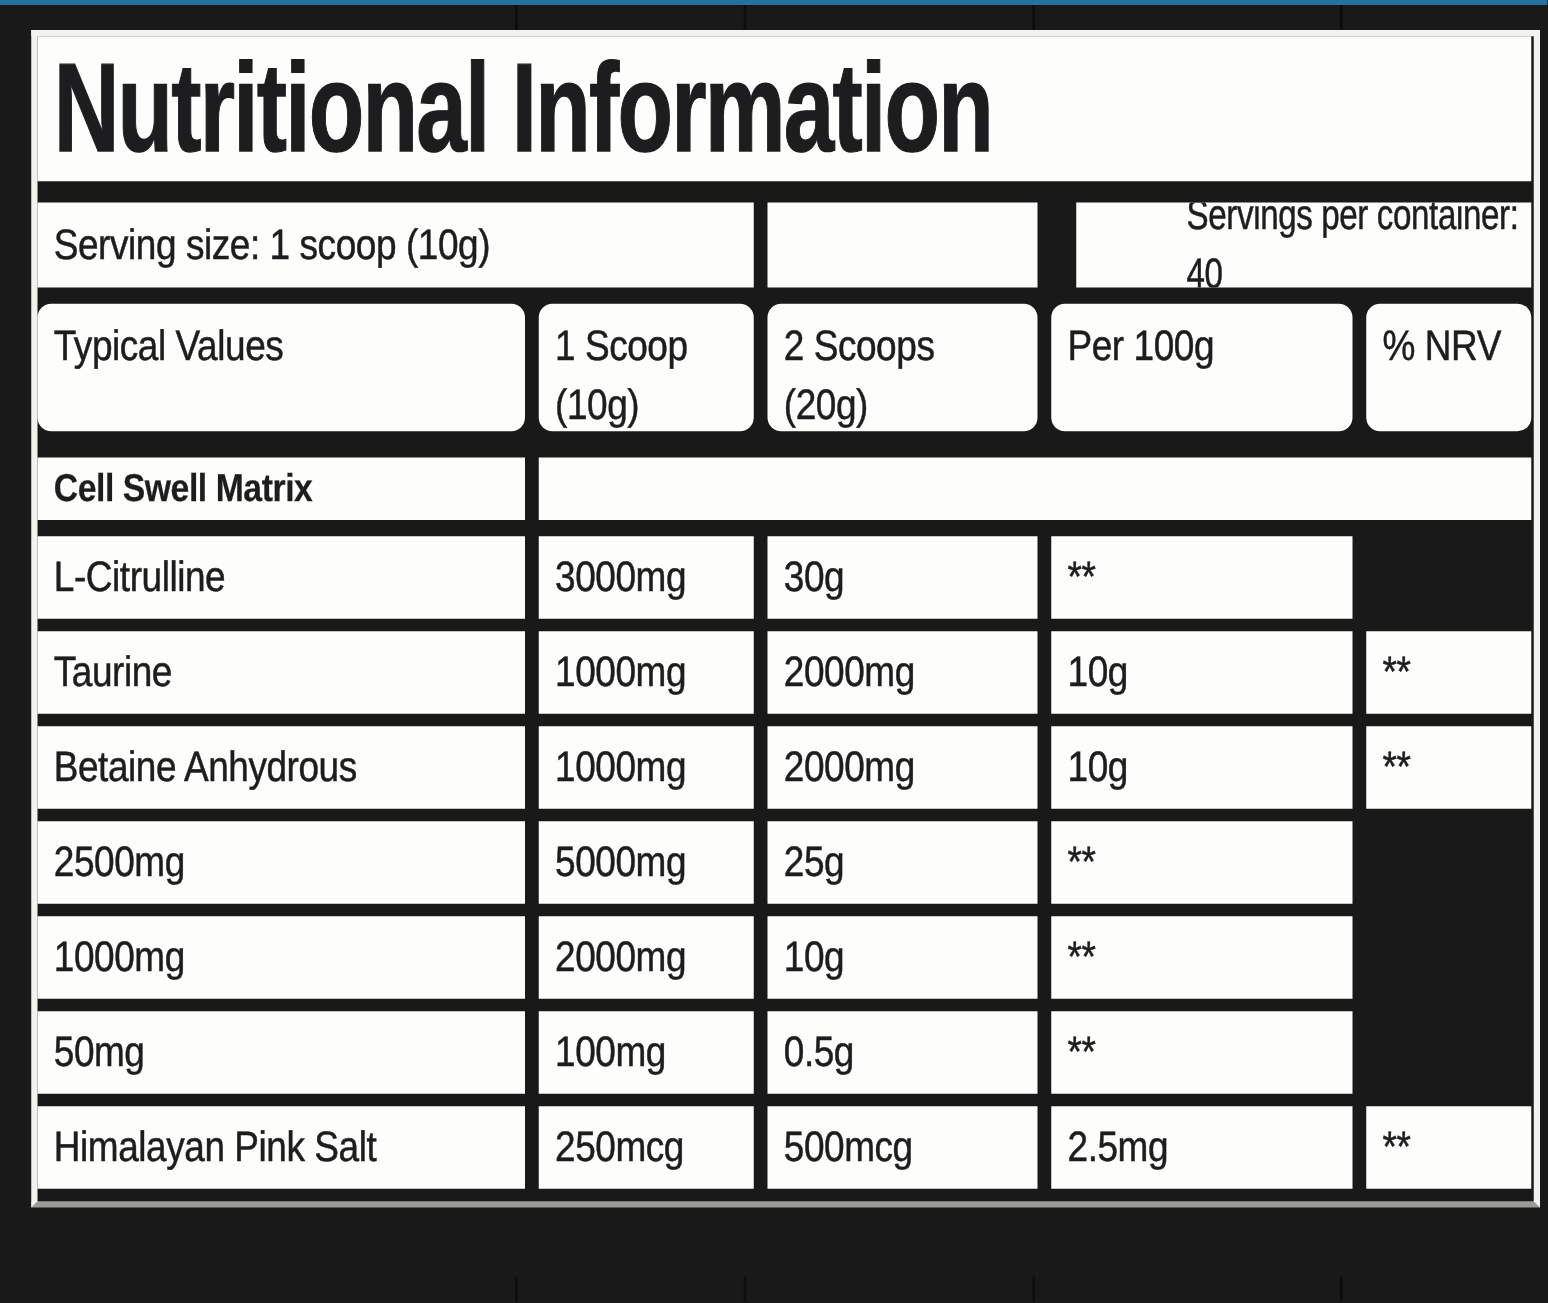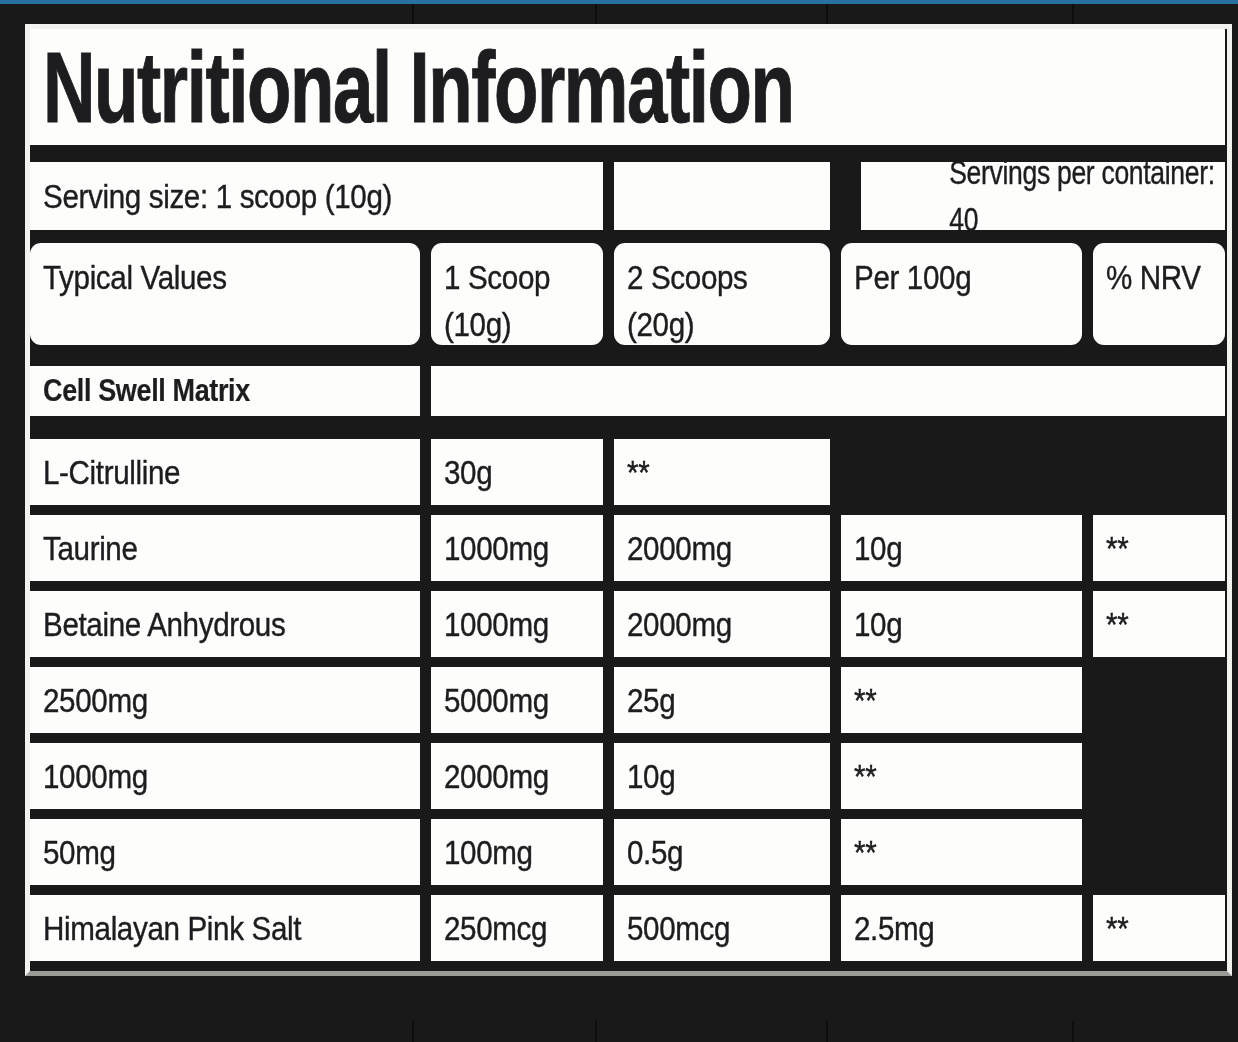--- a/index.html
+++ b/index.html
@@ -26,21 +26,21 @@
     padding:0 6px 0 13px;overflow:hidden;box-sizing:border-box;
   }
   .span2{grid-column:span 2;}
   .span4{grid-column:span 4;}
   .span5{grid-column:span 5;}
 
   
   .r-title{height:116px;margin-bottom:17px;}
   .r-serving{height:68px;margin-bottom:13px;}
   .r-header{height:102px;margin-bottom:21px;}
-  .r-section{height:50px;margin-bottom:23px;}
+  .r-section{height:50px;margin-bottom:13px;}
   .r-ing{height:66px;margin-bottom:10px;text-align:right;}
   .r-foot{height:55px;}
 
   
   .t{
     display:inline-block;transform:scaleX(0.87);transform-origin:0 50%;
     white-space:pre-line;font-size:34px;line-height:1.38;letter-spacing:-0.4px;
     -webkit-text-stroke:0.4px #1d1d1f;
   }
   .t-title{
@@ -109,20 +109,23 @@
       <span class="t t-bold">Cell Swell Matrix</span>
     </div>
     <div class="cell span4"></div>
   </div>
 
   <div class="row r-ing">
     <div class="cell">
         <span class="t">L-Citrulline</span>
       </div>
     <div class="cell">
+        <span class="t">3000mg</span>
+      </div>
+    <div class="cell">
         <span class="t">30g</span>
       </div>
     <div class="cell">
         <span class="t">**</span>
       </div>
   </div>
 
   <div class="row r-ing">
     <div class="cell">
         <span class="t">Taurine</span>

